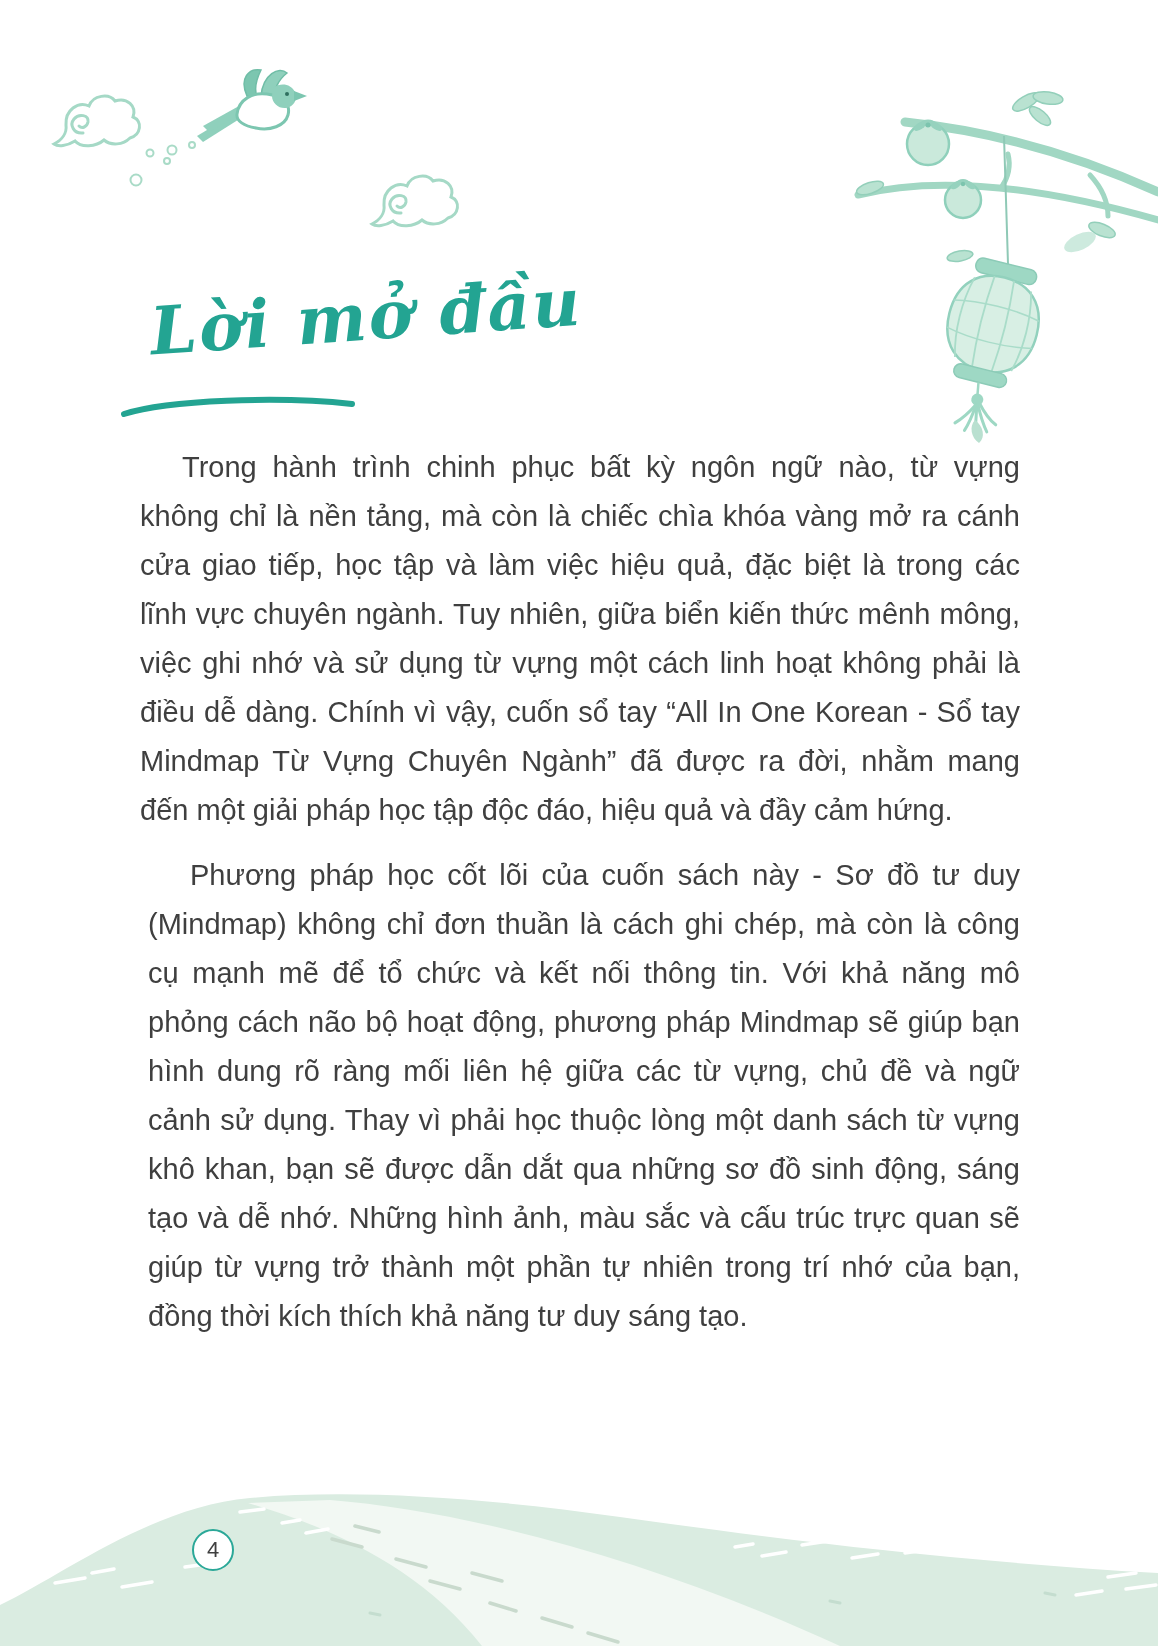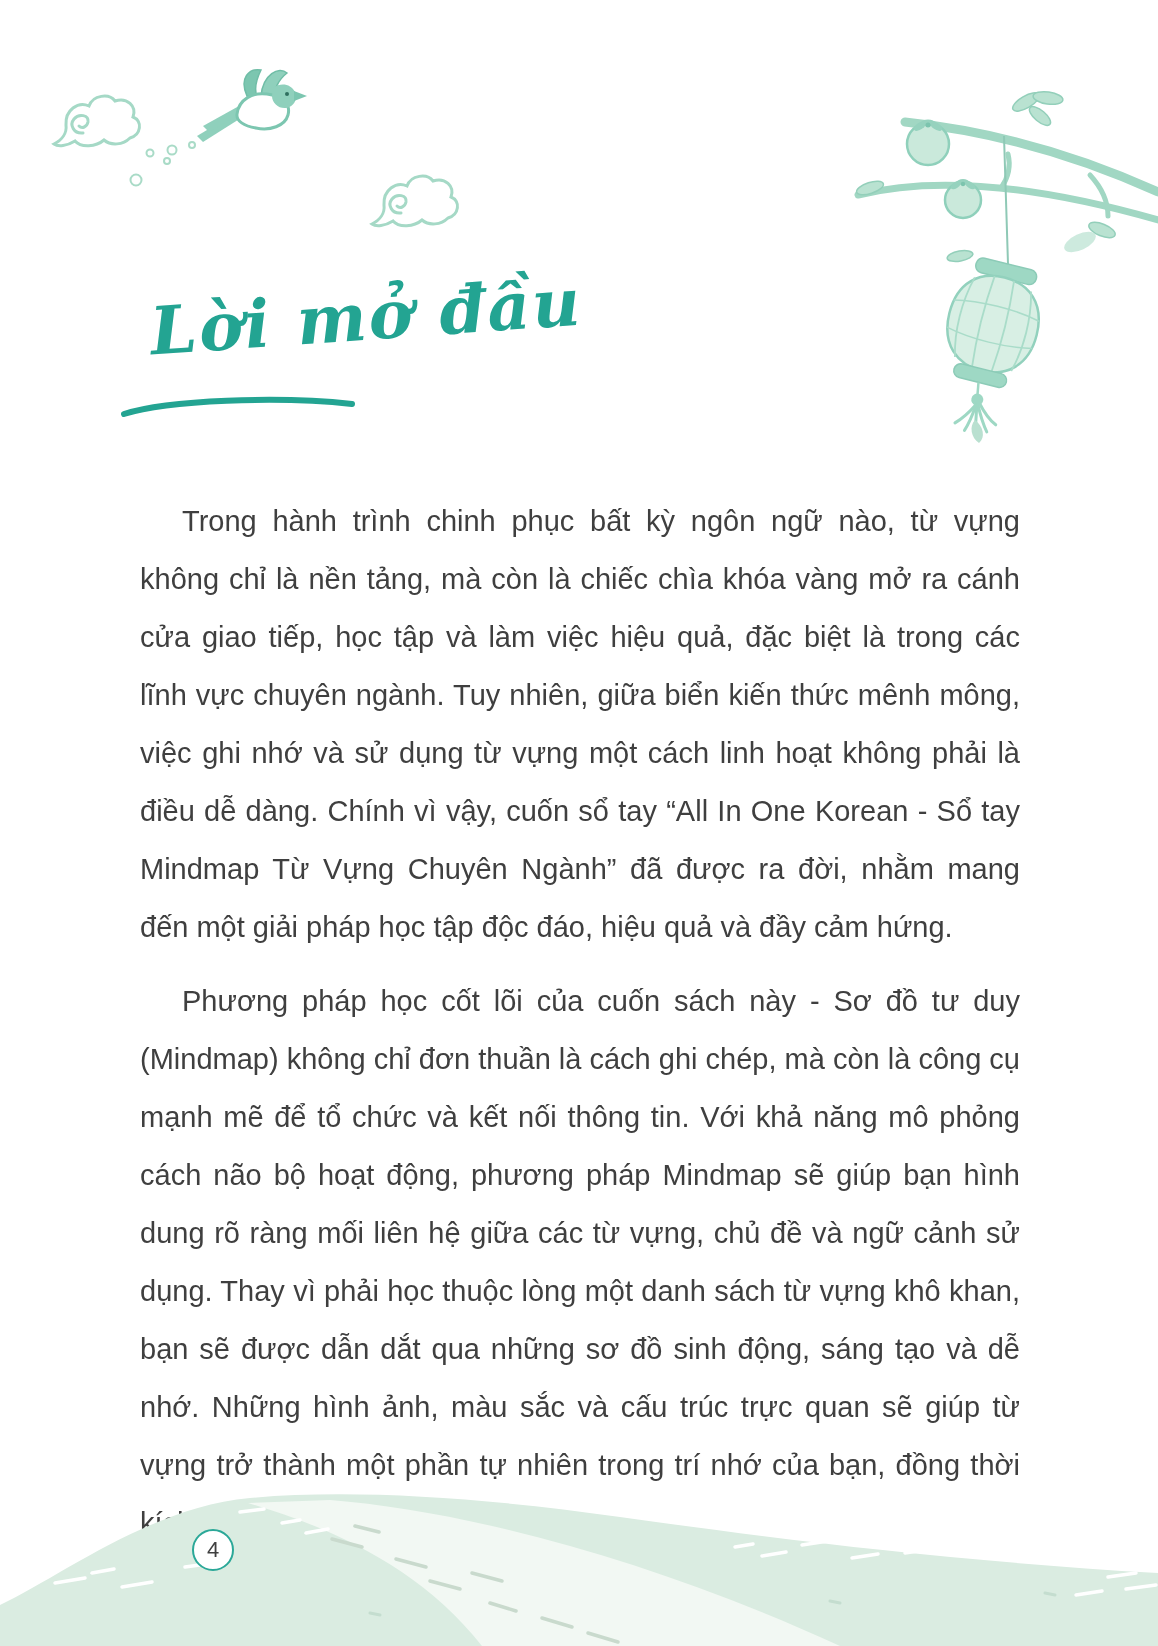--- a/index.html
+++ b/index.html
@@ -20,29 +20,29 @@
     font-style:italic;
     font-weight:700;
     font-size:66px;
     letter-spacing:2px;
     color:#23a492;
     transform:rotate(-4deg);
     white-space:nowrap;
   }
   .body-text{
     position:absolute;
-    left:140px;top:492px;
+    left:140px;top:443px;
     width:880px;
     color:#3f3f3f;
     font-size:29px;
-    line-height:58px;
+    line-height:49px;
     text-align:justify;
   }
   .body-text p{margin:0;text-indent:42px;}
-  .body-text p + p{margin-top:16px;}
+  .body-text p + p{margin-top:16px;margin-left:8px;}
   .page-number{
     position:absolute;
     left:192px;top:1529px;
     width:42px;height:42px;
     border:2px solid #2ba898;
     border-radius:50%;
     background:#ffffff;
     display:flex;align-items:center;justify-content:center;
     font-size:22px;color:#3f3f3f;
     box-sizing:border-box;

